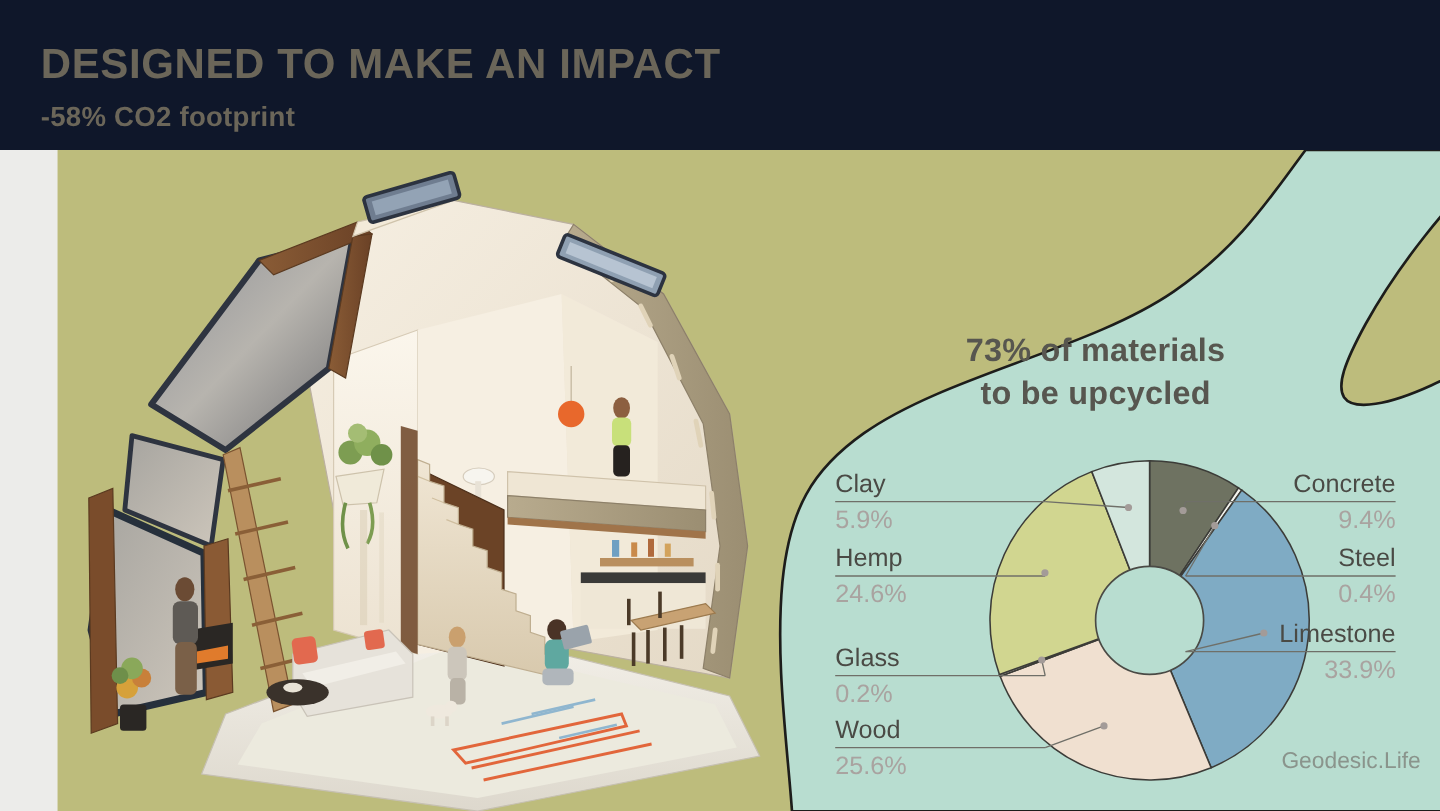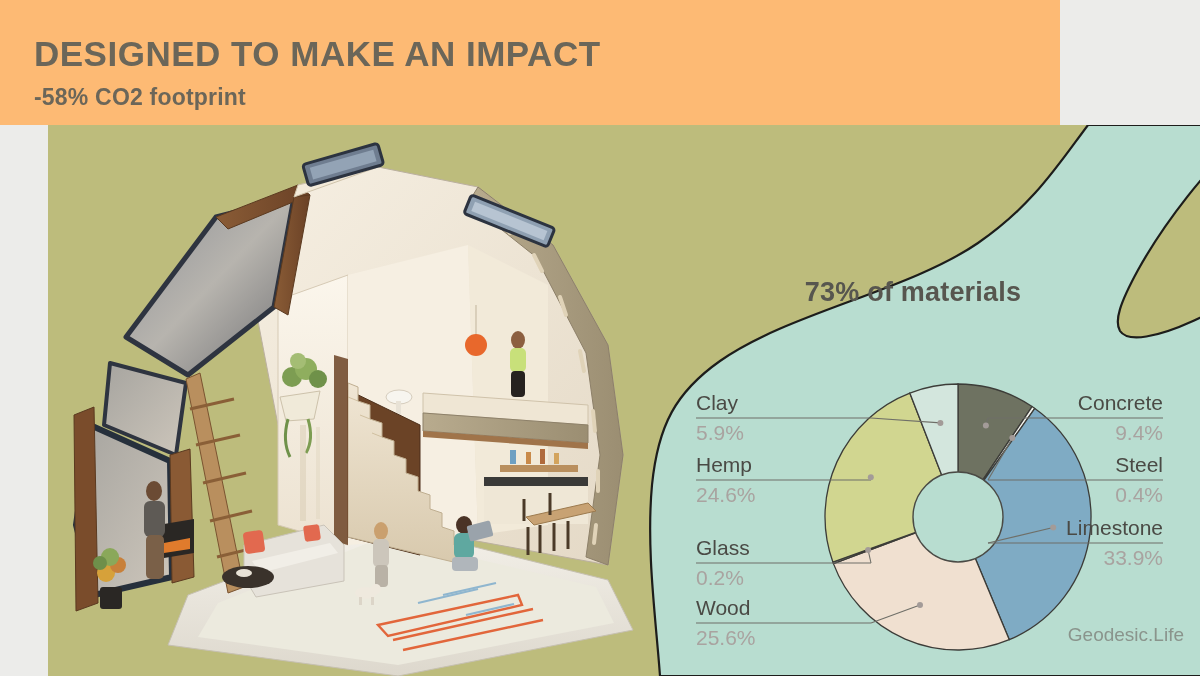--- a/index.html
+++ b/index.html
@@ -6,22 +6,22 @@
   html, body { width:1200px; height:676px; overflow:hidden; }
   body {
     font-family: "Liberation Sans", sans-serif;
     background:#ececea;
     position:relative;
   }
   #slide { position:absolute; inset:0; width:1200px; height:676px; overflow:hidden; }
 
   
   #header {
-    position:absolute; left:0; top:0; width:1060px; height:125px;
-    background:#fdba74; z-index:30;
+    position:absolute; left:0; top:0; width:1200px; height:125px;
+    background:#0f172a; z-index:30;
   }
   #title {
     position:absolute; left:34px; top:34px;
     font-size:35px; font-weight:bold; letter-spacing:0.5px;
     color:#6b6659; white-space:nowrap;
   }
   #subtitle {
     position:absolute; left:34px; top:84px;
     font-size:23px; font-weight:bold; letter-spacing:0.2px;
     color:#6b6659; white-space:nowrap;
@@ -318,20 +318,21 @@
       </g>
 
       <g opacity="0.5">
         <rect x="252" y="300" width="6" height="96" fill="#d9cdb4"></rect>
         <rect x="268" y="302" width="4" height="92" fill="#e2d8c2"></rect>
       </g>
     </svg>
 
     <div id="pietitle">
       <div>73% of materials</div>
+      <div>to be upcycled</div>
     </div>
 
     <svg id="piesvg" viewBox="0 0 640 551">
       <g id="pie-slices">
           <path d="M 350 392 L 350.00 259.00 A 133 133 0 0 1 424.06 281.53 Z" fill="#6e7261" stroke="#3c3c38" stroke-width="1.3"></path>
           <path d="M 350 392 L 424.06 281.53 A 133 133 0 0 1 426.82 283.43 Z" fill="#f4f4ee" stroke="#3c3c38" stroke-width="1.3"></path>
           <path d="M 350 392 L 426.82 283.43 A 133 133 0 0 1 401.28 514.72 Z" fill="#7fabc4" stroke="#3c3c38" stroke-width="1.3"></path>
           <path d="M 350 392 L 401.28 514.72 A 133 133 0 0 1 225.44 438.62 Z" fill="#f0e0d0" stroke="#3c3c38" stroke-width="1.3"></path>
           <path d="M 350 392 L 225.44 438.62 A 133 133 0 0 1 224.86 437.05 Z" fill="#f7f5ee" stroke="#3c3c38" stroke-width="1.3"></path>
           <path d="M 350 392 L 224.86 437.05 A 133 133 0 0 1 301.82 268.03 Z" fill="#d1d690" stroke="#3c3c38" stroke-width="1.3"></path>

